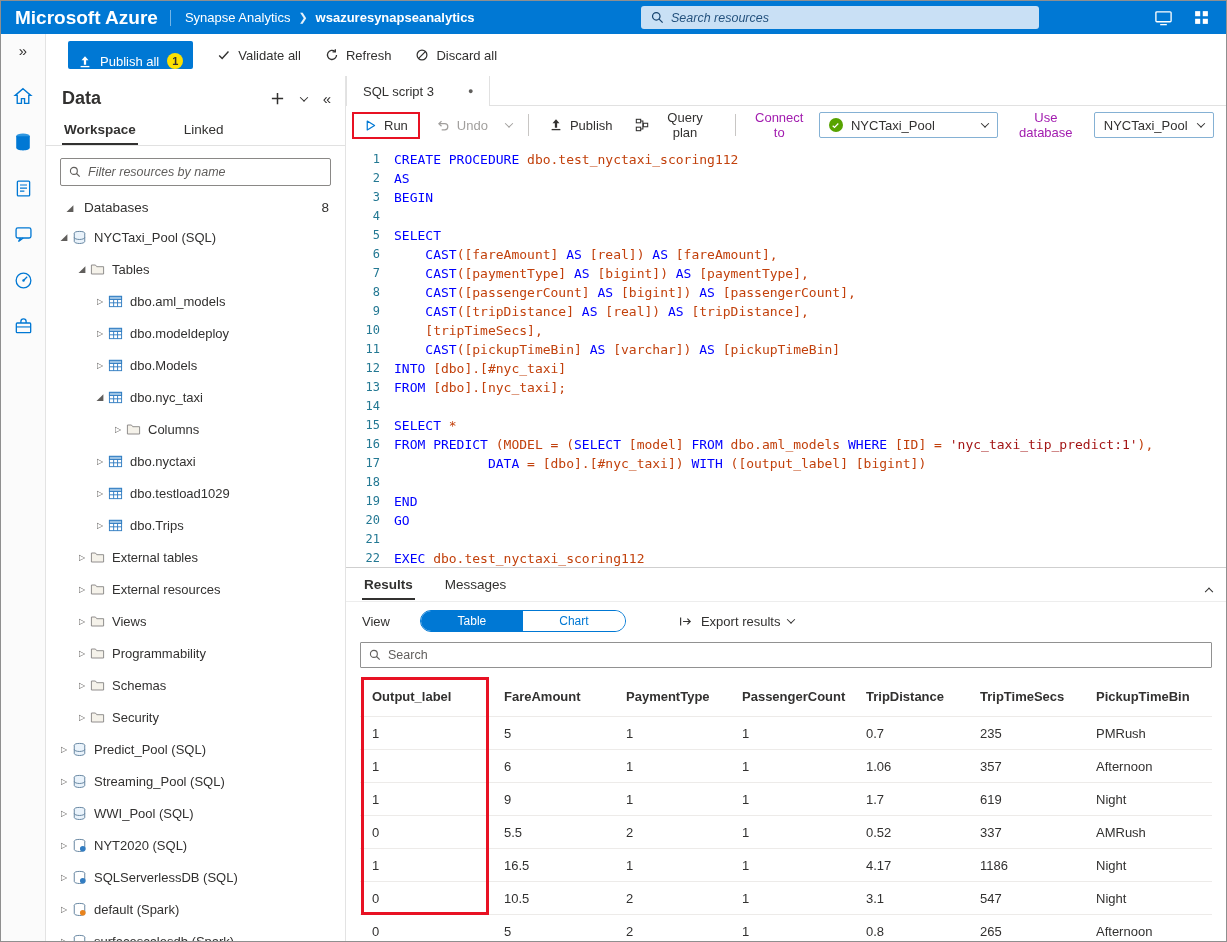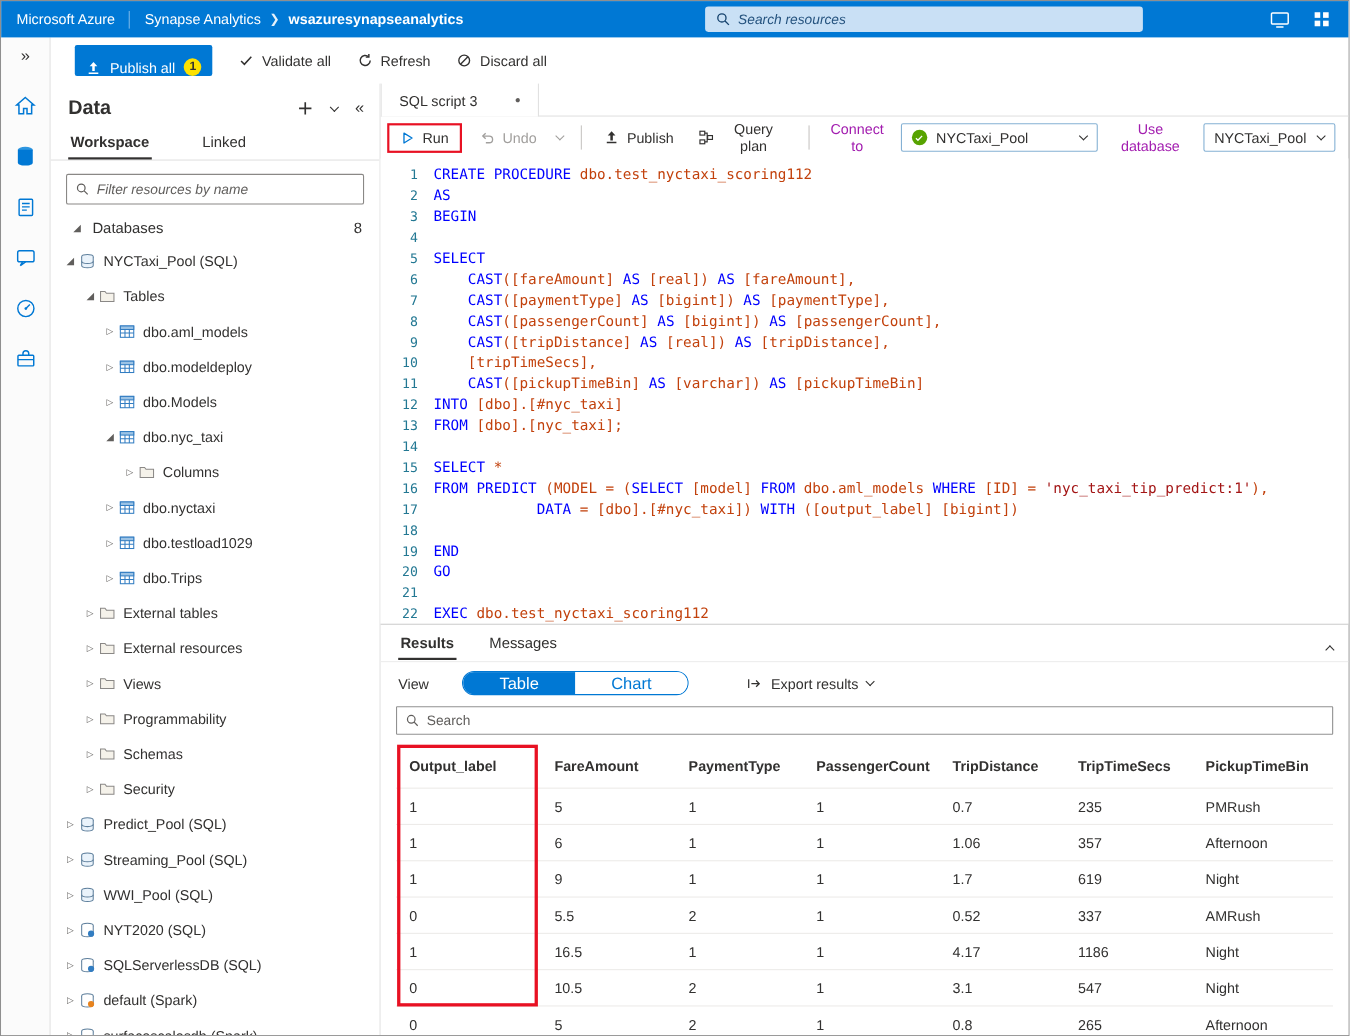--- a/index.html
+++ b/index.html
@@ -4,21 +4,21 @@
 <style>
   * { margin:0; padding:0; box-sizing:border-box; }
   html,body { background:#fff; }
   body { font-family:"Liberation Sans","DejaVu Sans",sans-serif; color:#323130; }
   .page { width:1227px; height:942px; border:1px solid #8f8f8f; background:#fff;
           display:flex; flex-direction:column; overflow:hidden; position:relative; }
 
   
   .topbar { height:33px; flex:none; background:#0078d4; color:#fff; display:flex;
             align-items:center; position:relative; font-size:13px; }
-  .brand { font-weight:400; font-size:13px; padding:0 12px 0 14px; white-space:nowrap; }
+  .brand { font-weight:700; font-size:19px; padding:0 12px 0 14px; white-space:nowrap; }
   .top-divider { width:1px; height:16px; background:rgba(255,255,255,.45); margin-right:14px; }
   .crumb { white-space:nowrap; }
   .crumb-sep { margin:0 8px; font-size:11px; opacity:.9; }
   .crumb-ws { font-weight:600; }
   .top-search { position:absolute; left:640px; top:5px; width:398px; height:23px;
                 background:#c9e0f5; border-radius:3px; display:flex; align-items:center;
                 padding:0 10px; gap:7px; color:#16436e; }
   .top-search input { border:none; outline:none; background:transparent; flex:1;
                       font-size:12.5px; color:#16436e; font-family:inherit; }
   .top-search input::placeholder { font-style:italic; color:#1b4a77; opacity:.95; }
@@ -113,21 +113,21 @@
   .results { height:374px; flex:none; border-top:1px solid #cfcfcf; display:flex;
              flex-direction:column; overflow:hidden; }
   .r-tabs { height:34px; flex:none; display:flex; align-items:center; padding:0 16px;
             border-bottom:1px solid #ededed; position:relative; }
   .rtab { padding:8px 2px 6px; margin-right:28px; font-size:13.5px; cursor:pointer;
           border-bottom:2px solid transparent; }
   .rtab.active { font-weight:600; border-bottom-color:#323130; }
   .r-collapse { position:absolute; right:14px; top:10px; color:#323130; cursor:pointer; }
   .r-viewrow { height:38px; flex:none; display:flex; align-items:center; padding:0 16px; gap:30px; font-size:13px; }
   .toggle { display:flex; width:206px; height:22px; border:1px solid #0078d4; border-radius:12px; overflow:hidden; cursor:pointer; }
-  .seg { flex:1; display:flex; align-items:center; justify-content:center; font-size:15px; color:#0078d4; background:#fff; }
+  .seg { flex:1; display:flex; align-items:center; justify-content:center; font-size:12px; color:#0078d4; background:#fff; }
   .seg.active { background:#0078d4; color:#fff; }
   .export { display:flex; align-items:center; gap:8px; margin-left:22px; cursor:pointer; }
   .r-search { margin:2px 14px 8px; height:26px; border:1px solid #919191; border-radius:1px;
               display:flex; align-items:center; padding:0 8px; gap:7px; color:#605e5c; }
   .r-search input { border:none; outline:none; flex:1; font-size:12.5px; font-family:inherit; color:#323130; }
   .r-search input::placeholder { color:#605e5c; }
   .r-tablewrap { flex:1; margin:0 14px; position:relative; overflow:hidden; }
   .thead, .tr { display:grid; grid-template-columns:132px 122px 116px 124px 114px 116px 1fr; }
   .thead { height:40px; align-items:center; }
   .th { font-weight:600; font-size:13px; padding-left:12px; }

